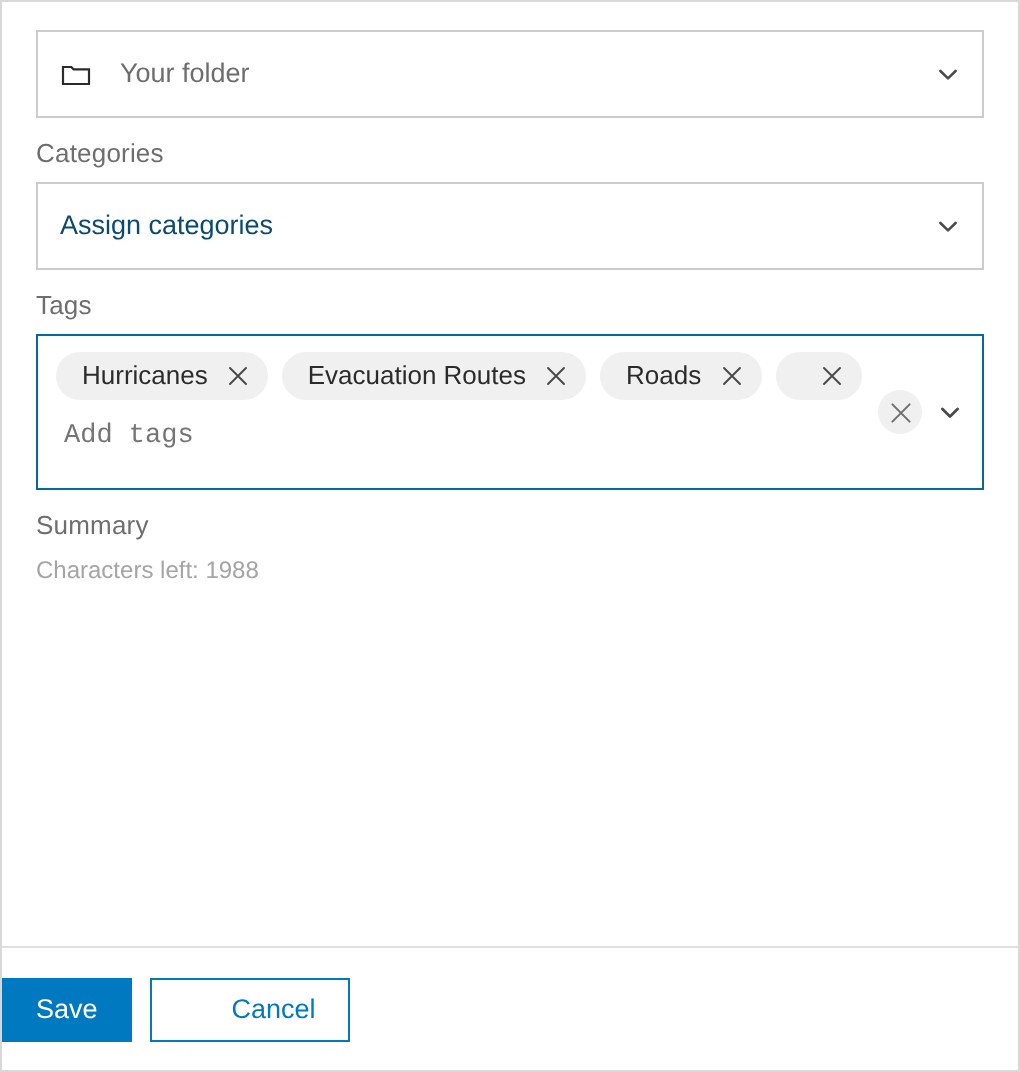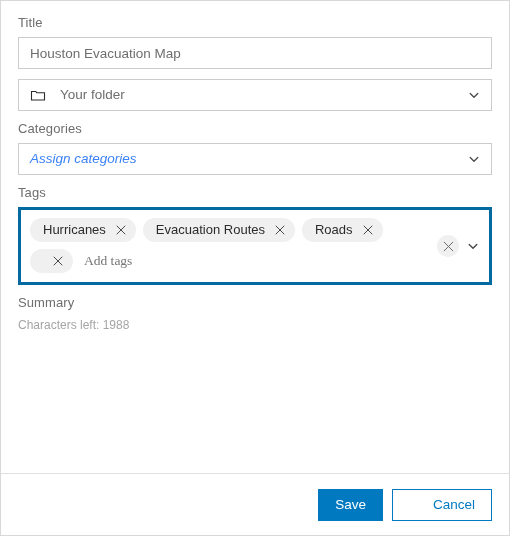--- a/index.html
+++ b/index.html
@@ -48,37 +48,36 @@
     outline: none;
     border-radius: 0;
     display: flex;
     align-items: center;
   }
   
   .select-control {
     box-sizing: border-box;
     position: relative;
     width: 100%;
-    height: 32px;
+    height: 44px;
     border: 1px solid #cccccc;
     background: #ffffff;
     display: flex;
     align-items: center;
     padding: 0 11px;
   }
   .select-value {
     font-size: 13.5px;
     color: #6e6e6e;
     line-height: 30px;
   }
   .select-placeholder {
     font-size: 13.5px;
-    color: #3b82f6;
+    color: #0c4a6e;
     line-height: 30px;
-    font-style: italic;
   }
   .folder-icon {
     width: 16px;
     height: 16px;
     margin-right: 14px;
     flex: 0 0 auto;
     display: inline-flex;
     align-items: center;
     justify-content: center;
   }
@@ -92,21 +91,21 @@
     display: inline-flex;
     align-items: center;
     justify-content: center;
   }
   
   .tags-control {
     box-sizing: border-box;
     position: relative;
     width: 100%;
     min-height: 78px;
-    border: 3px solid #0369a1;
+    border: 1px solid #0369a1;
     background: #ffffff;
     padding: 8px 60px 8px 9px;
   }
   .chips-wrap {
     display: flex;
     flex-wrap: wrap;
     align-items: center;
     gap: 7px 7px;
   }
   .chip {
@@ -128,21 +127,21 @@
     width: 12px;
     height: 12px;
     display: inline-flex;
     align-items: center;
     justify-content: center;
     cursor: pointer;
   }
   .tags-input {
     border: none;
     outline: none;
-    font-family: Liberation Serif, serif;
+    font-family: Liberation Mono, monospace;
     font-size: 13.5px;
     color: #a5a5a5;
     height: 24px;
     line-height: 24px;
     padding: 0 4px;
     background: transparent;
     min-width: 90px;
     flex: 1 1 90px;
   }
   .tags-actions {
@@ -208,21 +207,21 @@
   
   .footer {
     position: absolute;
     left: 0;
     right: 0;
     bottom: 0;
     height: 61px;
     border-top: 1px solid #e0e0e0;
     display: flex;
     align-items: center;
-    justify-content: flex-end;
+    justify-content: flex-start;
     padding-right: 17px;
     gap: 9px;
     background: #ffffff;
     margin-top: 48px;
   }
   .btn {
     box-sizing: border-box;
     height: 32px;
     min-width: 58px;
     padding: 0 16px;
@@ -246,24 +245,20 @@
     padding-left: 40px;
   }
 </style>
 </head>
 <body>
 
 <div id="dialog">
 
   <div class="form-body">
 
-    <div class="field">
-      <label class="field-label">Title</label>
-      <input class="text-input" type="text" value="Houston Evacuation Map" style="">
-    </div>
 
     <div class="field">
       <div class="select-control">
         <span class="folder-icon">
           <svg width="16" height="16" viewBox="0 0 16 16" aria-hidden="true">
             <path d="M1.5 4.5h4.2l1.1 1.2H14.5v7.3h-13z" fill="none" stroke="#2b2b2b" stroke-width="1.1"></path>
           </svg>
         </span>
         <span class="select-value">Your folder</span>
         <span class="chevron">

